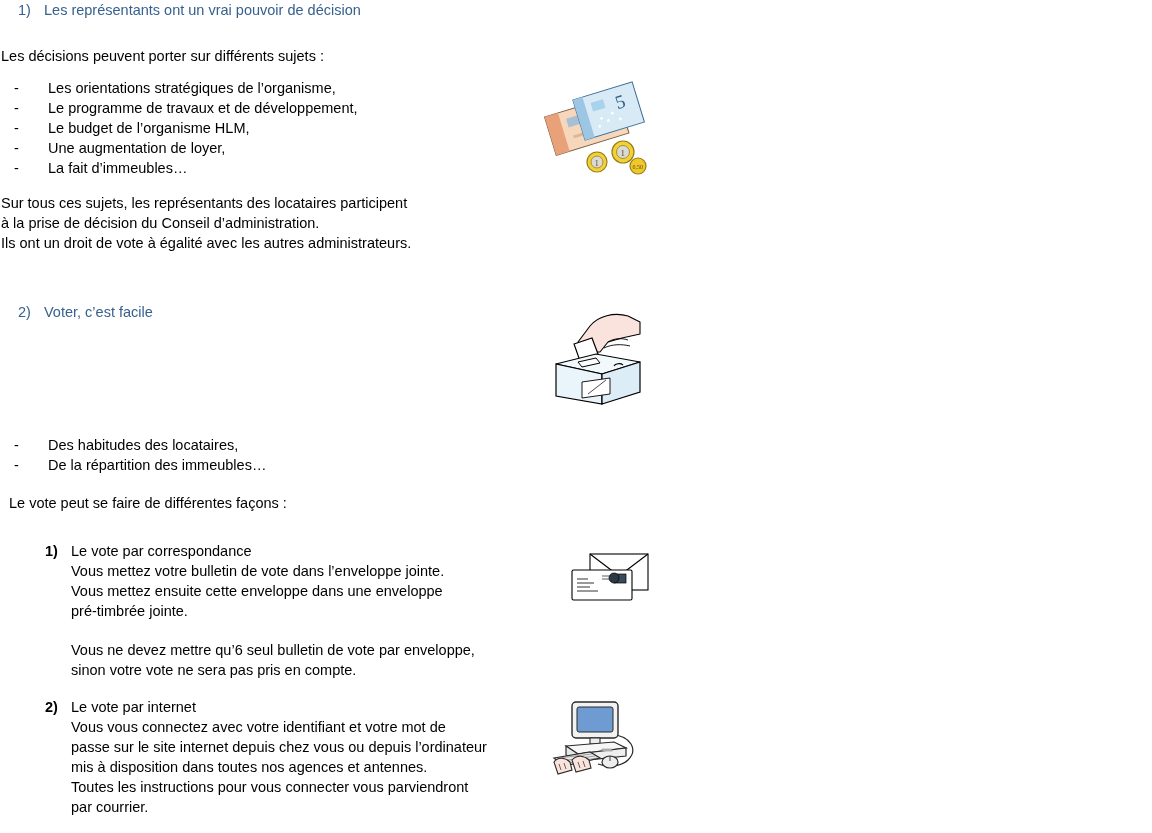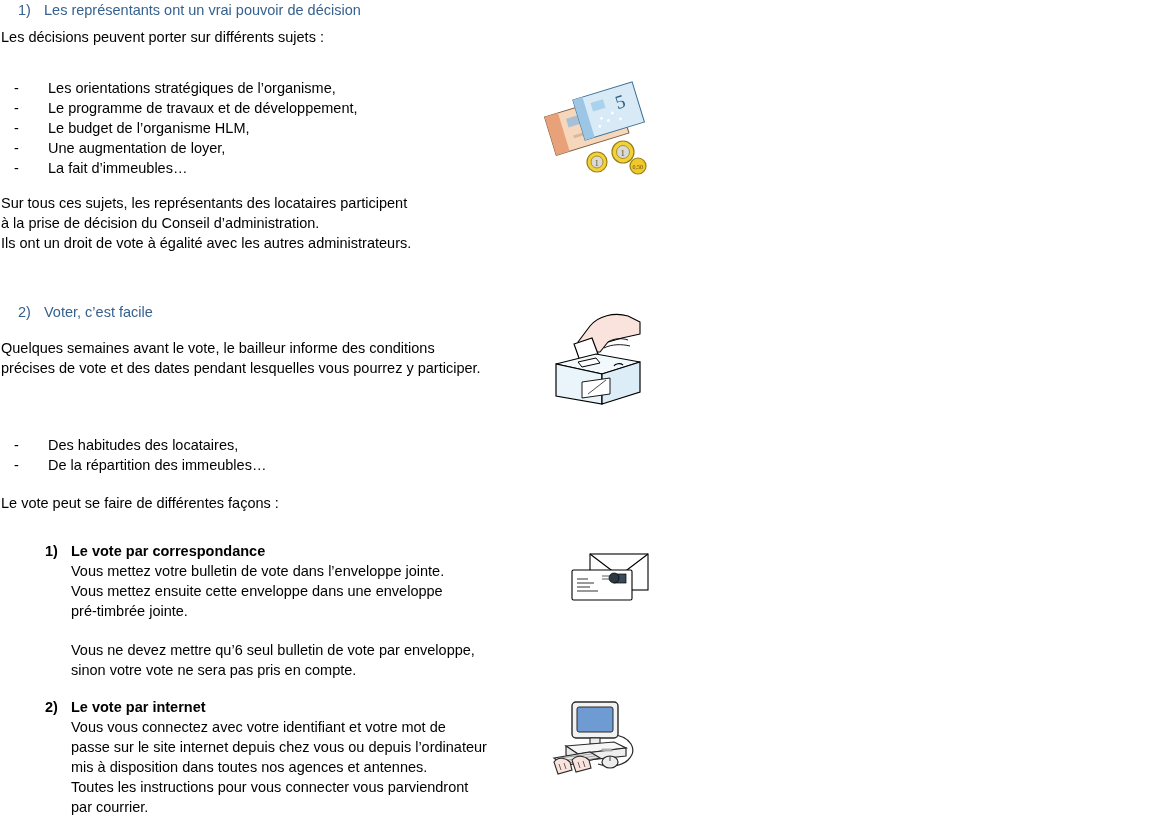--- a/index.html
+++ b/index.html
@@ -67,21 +67,21 @@
     left: 0;
     top: 0;
     font-weight: bold;
     font-size: 14.5px;
     line-height: 20px;
   }
   .subsec .sub-title {
     position: absolute;
     left: 26px;
     top: 0;
-    font-weight: bold;
+    font-weight: normal;
     font-size: 14.5px;
     line-height: 20px;
     white-space: nowrap;
   }
   .subsec .sub-body {
     position: absolute;
     left: 26px;
     font-size: 14.5px;
     line-height: 20px;
     white-space: pre-wrap;
@@ -93,21 +93,21 @@
 </style>
 </head>
 <body>
 
 <div class="page">
 
   <div class="abs heading" style="left:18px; top:1px;">
     <span class="num">1)</span><span>Les représentants ont un vrai pouvoir de décision</span>
   </div>
 
-  <div class="abs para" style="left:1px; top:27px;">Les décisions peuvent porter sur différents sujets :</div>
+  <div class="abs para" style="left:1px; top:46px;">Les décisions peuvent porter sur différents sujets :</div>
 
   <div class="dashlist" style="left:14px; top:78px;">
     <div class="dashrow">
       <span class="dash">-</span>
       <span class="dtxt">Les orientations stratégiques de l’organisme,</span>
     </div>
     <div class="dashrow">
       <span class="dash">-</span>
       <span class="dtxt">Le programme de travaux et de développement,</span>
     </div>
@@ -170,36 +170,34 @@
         <circle cx="95" cy="90" r="8" fill="#EFC92C" stroke="#9A7E14" stroke-width="1.2"></circle>
         <text x="89.5" y="93" font-family="'Liberation Serif',serif" font-size="6" fill="#5E4B07">0,50</text>
       </g>
     </svg>
   </div>
 
   <div class="abs heading" style="left:18px; top:289px;margin-top:14px;">
     <span class="num">2)</span><span>Voter, c’est facile</span>
   </div>
 
-  <div class="abs para" style="left:1px; top:338px;">Quelques semaines avant le vote, le bailleur informe des conditions
-précises de vote et des dates pendant lesquelles vous pourrez y participer.</div>
 
 
   <div class="dashlist" style="left:14px; top:435px;">
     <div class="dashrow">
       <span class="dash">-</span>
       <span class="dtxt">Des habitudes des locataires,</span>
     </div>
     <div class="dashrow">
       <span class="dash">-</span>
       <span class="dtxt">De la répartition des immeubles…</span>
     </div>
   </div>
 
-  <div class="abs para" style="left:1px; top:493px;">Le vote peut se faire de différentes façons :</div>
+  <div class="abs para" style="left:1px; top:493px;padding-left:8px;">Le vote peut se faire de différentes façons :</div>
 
   <div class="clip" style="left:548px; top:308px;">
     <svg width="100" height="98" viewBox="0 0 100 98">
 
       <path d="M30 34 L42 18 C50 8 66 4 80 8 L92 14 L92 26 L74 30 L60 34 L52 44 L36 44 Z" fill="#FAE3DC" stroke="#000" stroke-width="1.1" stroke-linejoin="round"></path>
       <path d="M60 34 C66 30 74 30 80 32" fill="none" stroke="#000" stroke-width="0.9"></path>
       <path d="M56 40 C64 36 74 36 82 38" fill="none" stroke="#000" stroke-width="0.9"></path>
 
       <path d="M26 36 L44 30 L50 46 L32 53 Z" fill="#FFFFFF" stroke="#000" stroke-width="1.2"></path>
 

